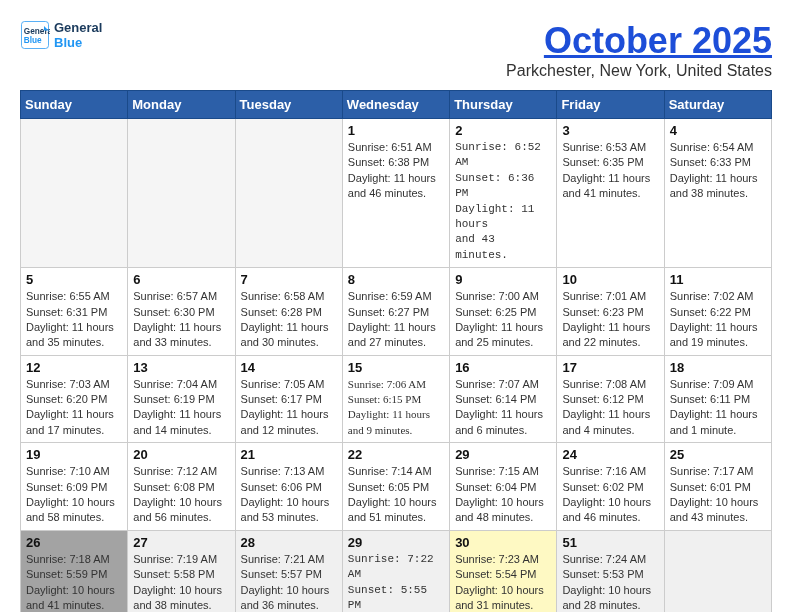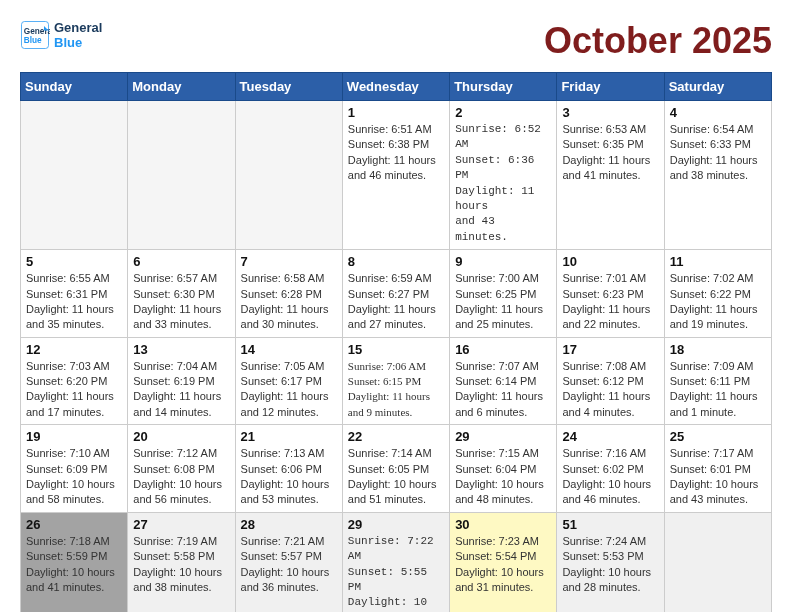--- a/index.html
+++ b/index.html
@@ -24,21 +24,22 @@
       width: 30px;
       height: 30px;
       margin-right: 4px;
     }
     .title-section {
       text-align: right;
     }
     .month-title {
       font-size: 36px;
       font-weight: bold;
-      color: #7f1d1d;
+      color: #1d4ed8;
+      text-decoration: underline;
     }
     .location {
       font-size: 16px;
       color: #333;
     }
     .calendar {
       width: 100%;
       border-collapse: collapse;
       border: 1px solid #7f1d1d;
     }
@@ -92,20 +93,21 @@
       <text x="5" y="30" font-size="11" font-weight="bold" fill="#2196F3" font-family="Arial">Blue</text>
       <polygon points="32,8 38,14 32,14" fill="#2196F3"></polygon>
     </svg>
     <div>
       <div style="font-size:13px;font-weight:bold;color:#1a3a5c;">General</div>
       <div style="font-size:13px;font-weight:bold;color:#2196F3;">Blue</div>
     </div>
   </div>
   <div class="title-section">
     <div class="month-title">October 2025</div>
+    <div class="location">Parkchester, New York, United States</div>
   </div>
 </div>
 
 <table class="calendar">
   <thead>
     <tr>
     <th>Sunday</th>
         <th>Monday</th>
         <th>Tuesday</th>
         <th>Wednesday</th>

